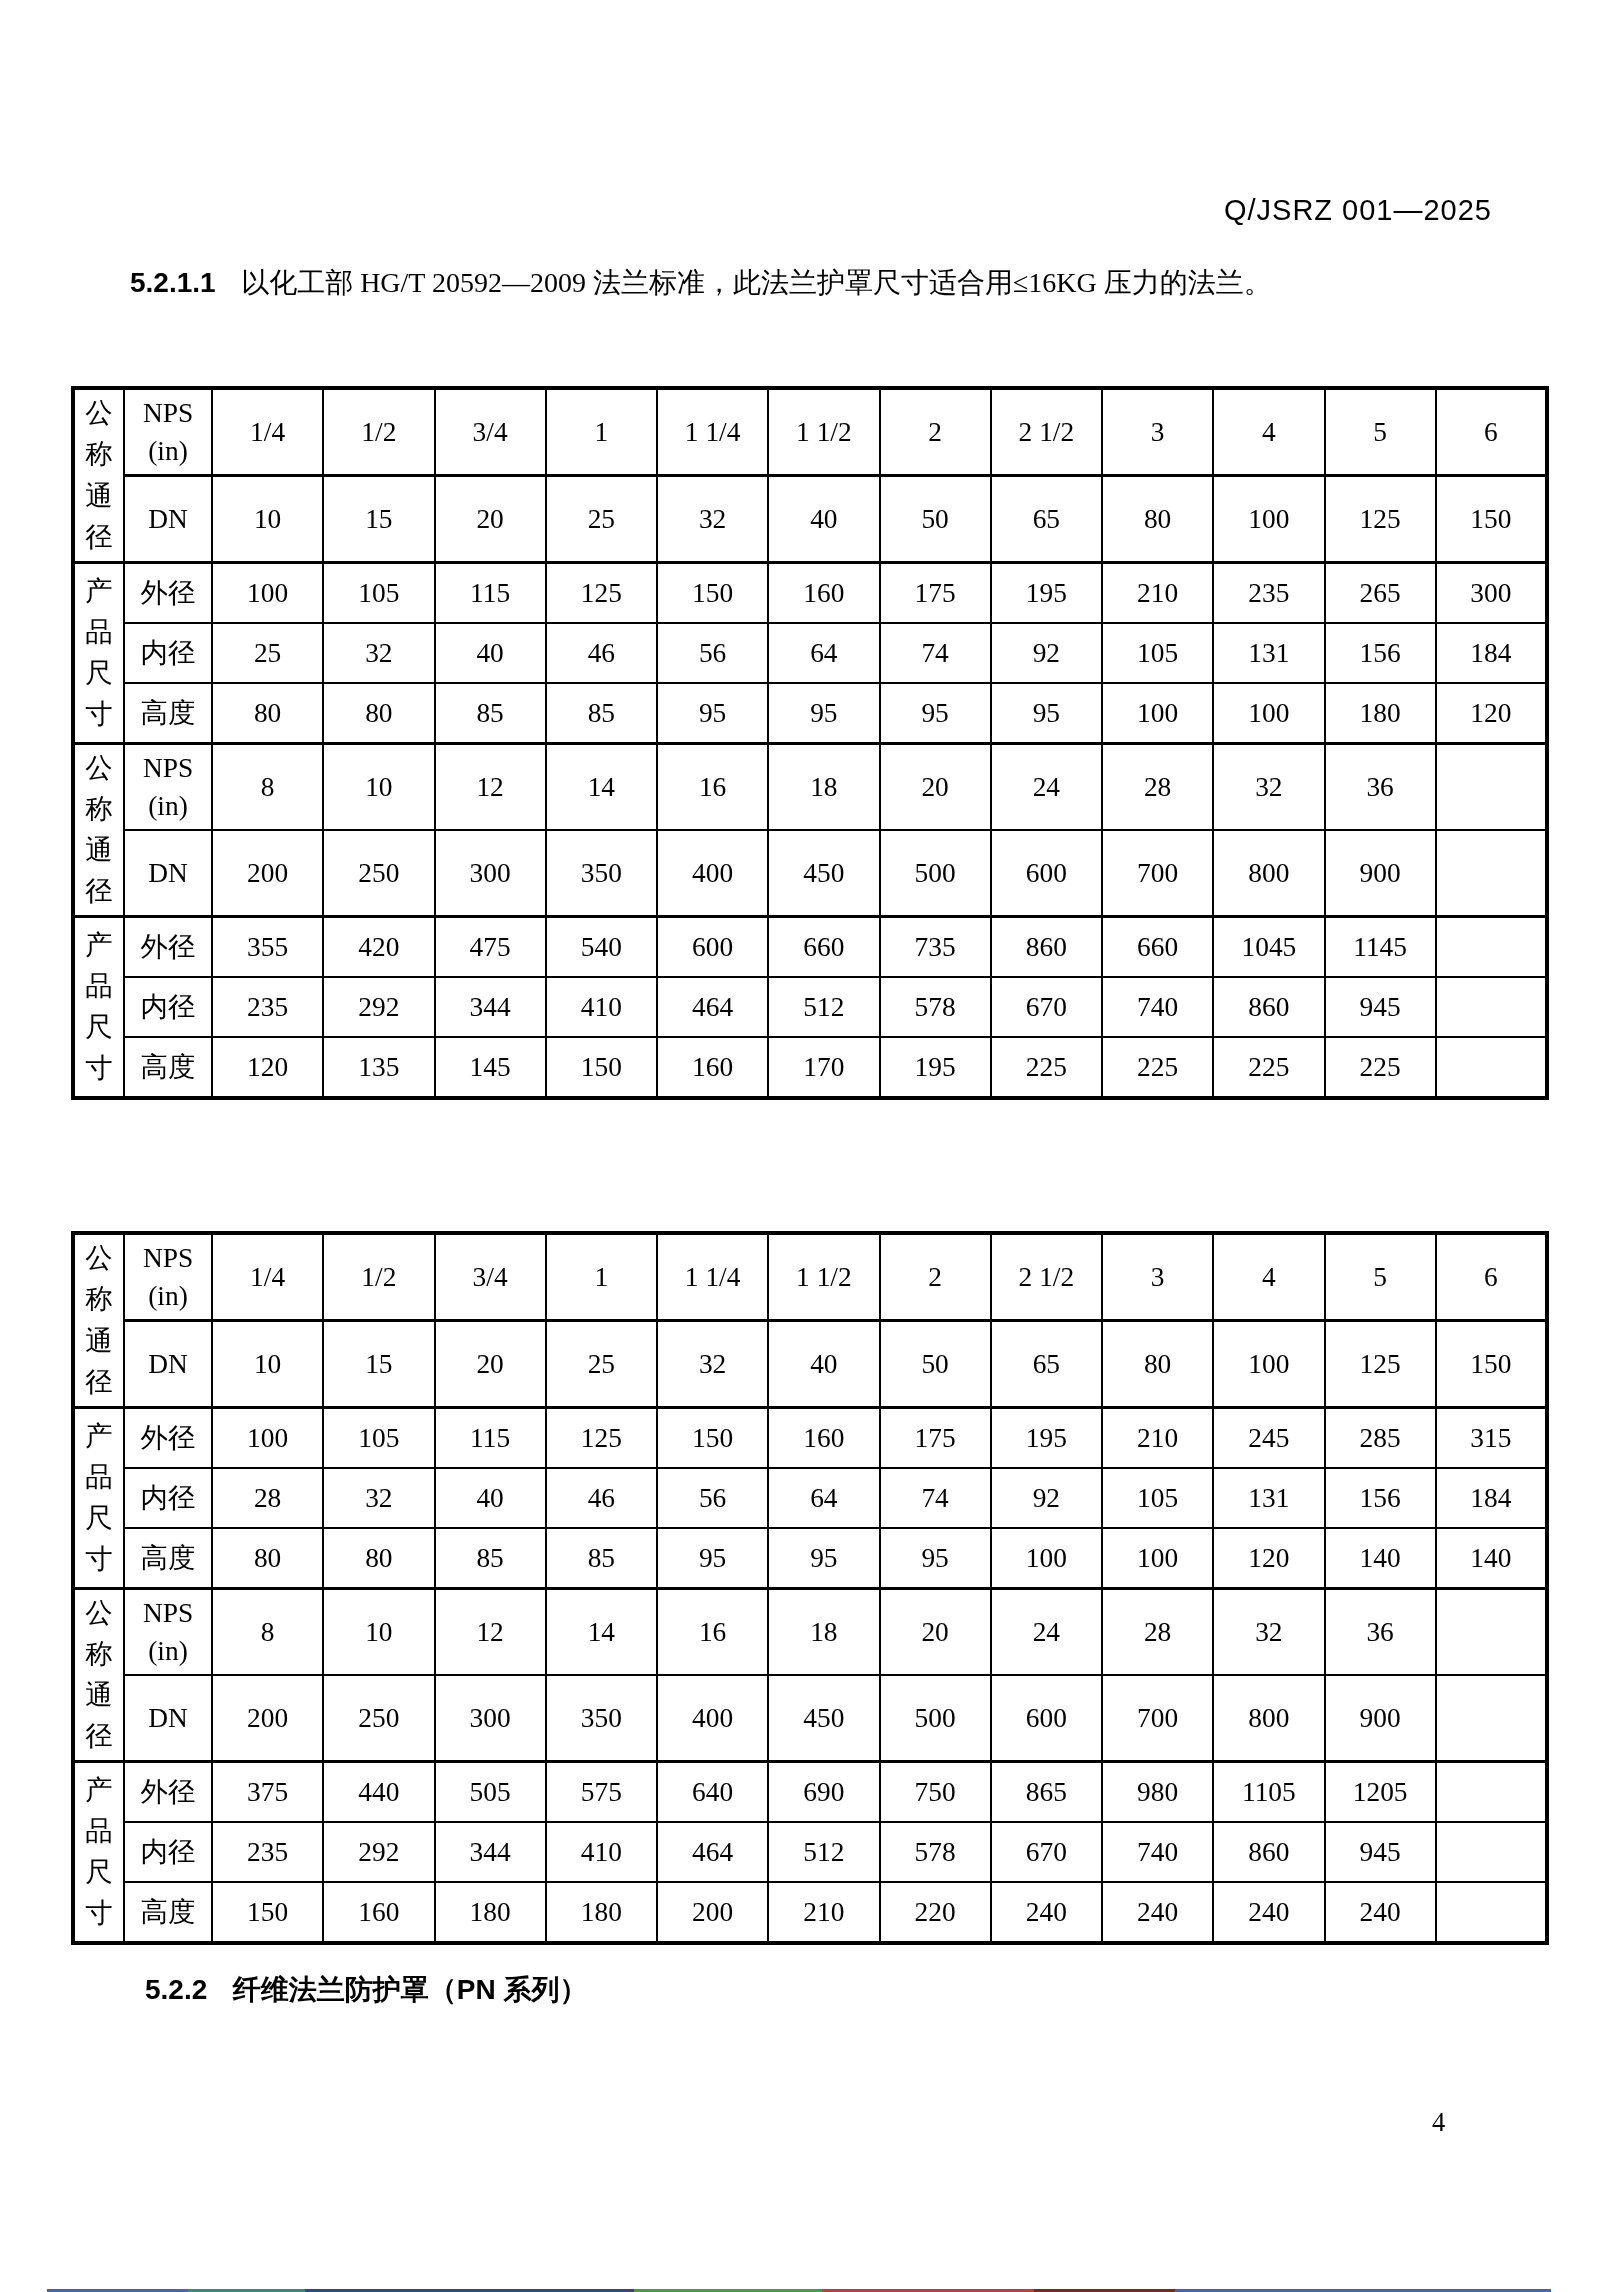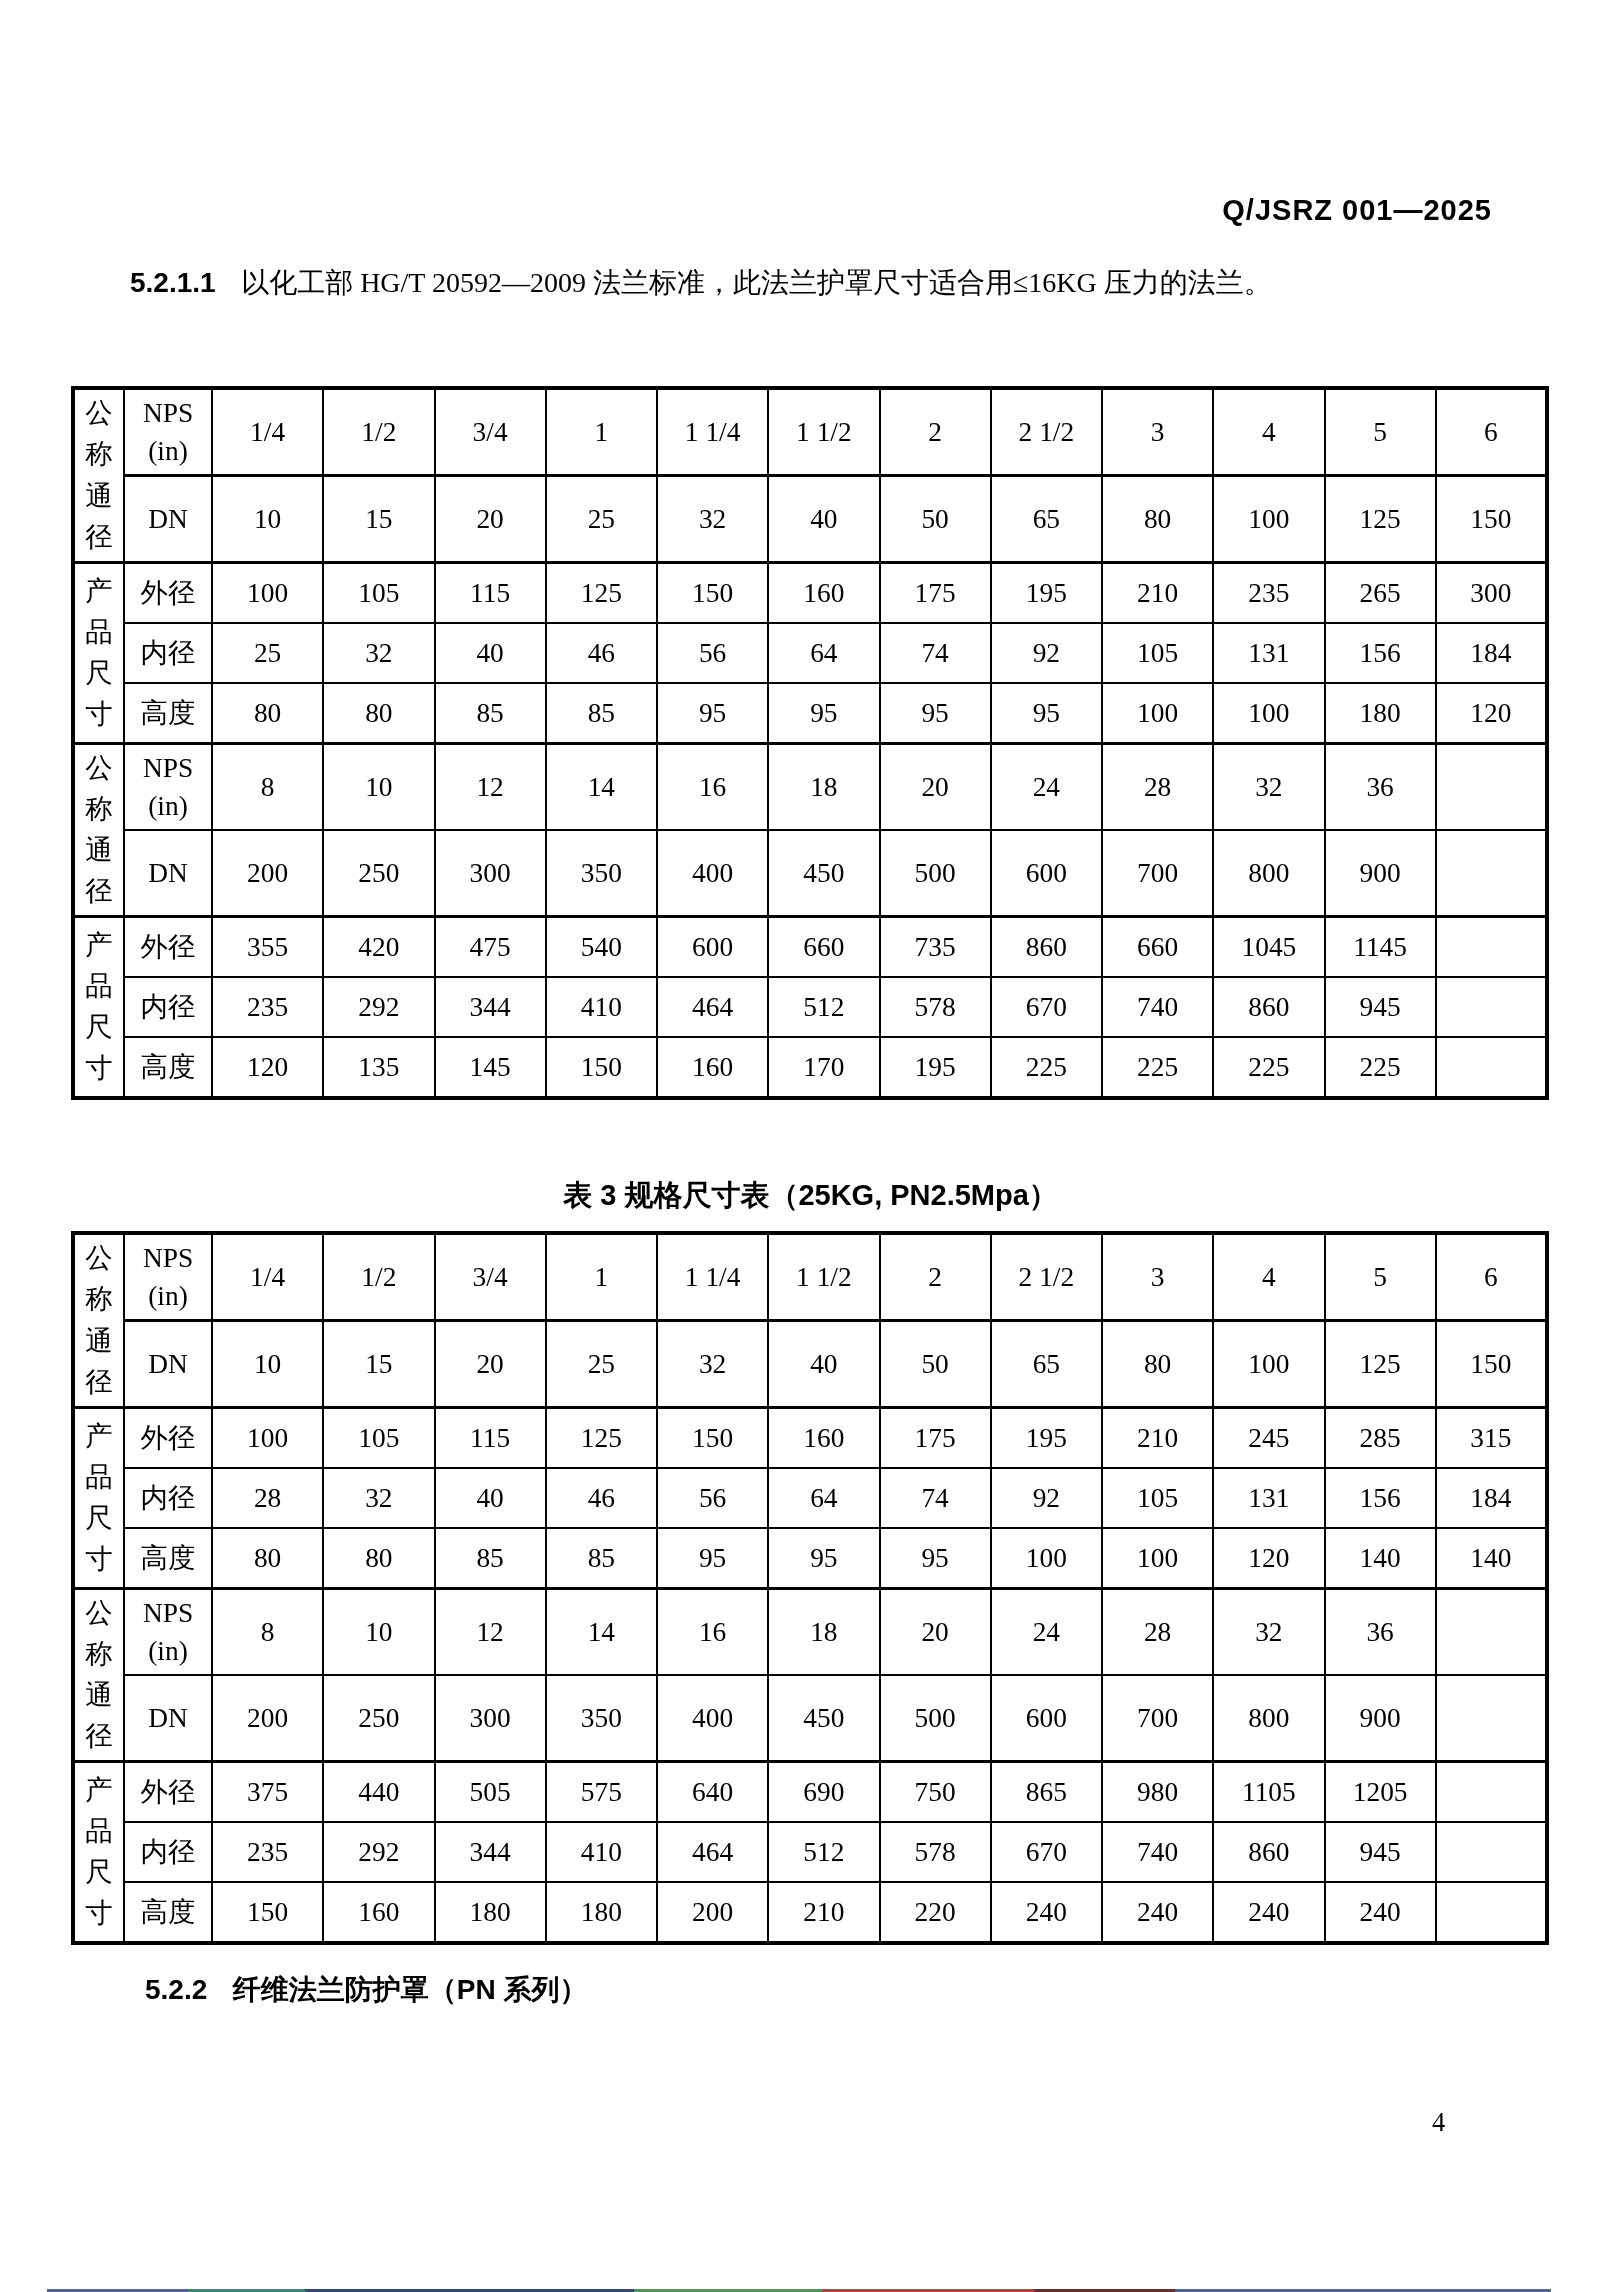--- a/index.html
+++ b/index.html
@@ -11,21 +11,21 @@
     background: #ffffff;
     color: #000;
     font-family: "Liberation Serif", "DejaVu Serif", serif;
     overflow: hidden;
   }
   .doc-number {
     position: absolute;
     top: 194px;
     right: 129px;
     font-family: "Liberation Sans", "DejaVu Sans", sans-serif;
-    font-weight: bold;
+    font-weight: normal;
     font-size: 29px;
     letter-spacing: 1px;
   }
   .body-para {
     position: absolute;
     left: 130px;
     width: 1372px;
     margin: 0;
     font-size: 28px;
     line-height: 1.25;
@@ -299,21 +299,20 @@
             <td>225</td>
             <td>225</td>
             <td>225</td>
             <td></td>
           </tr>
         </tbody>
     </table>
   </div>
 
 
-  <div class="tbl-title" style="top:1176px">表 3  规格尺寸表（25KG, PN2.5Mpa）</div>
 
   <div class="tbl-wrap" style="top:1231px">
     <table class="spec">
       <colgroup>
         <col style="width:51px">
           <col style="width:88px">
         <col>
           <col>
           <col>
           <col>

